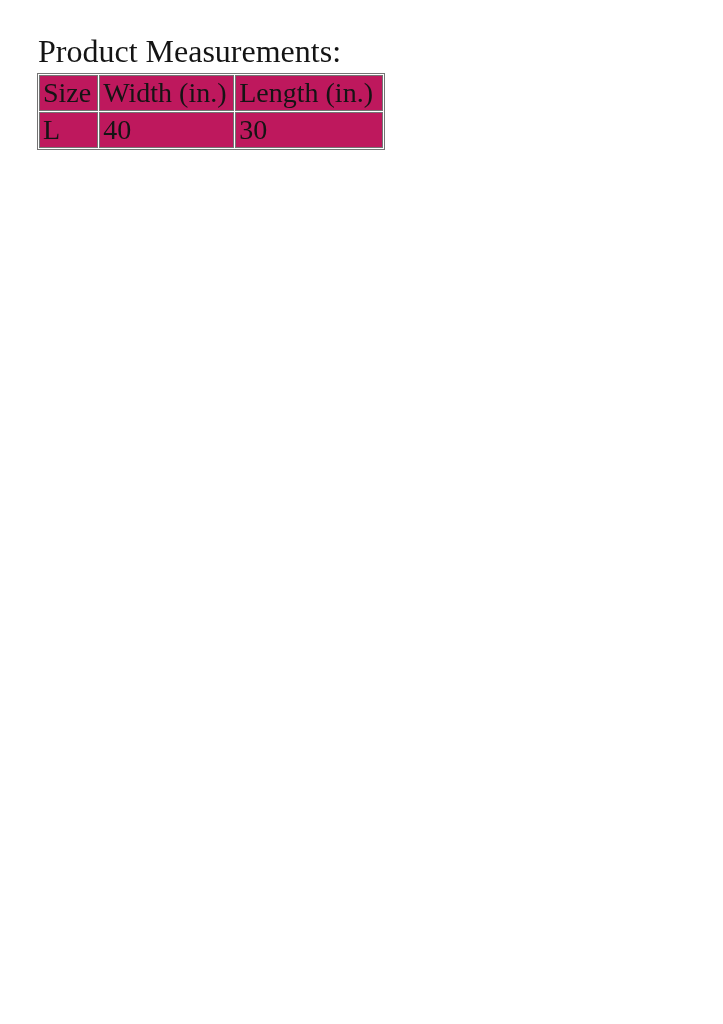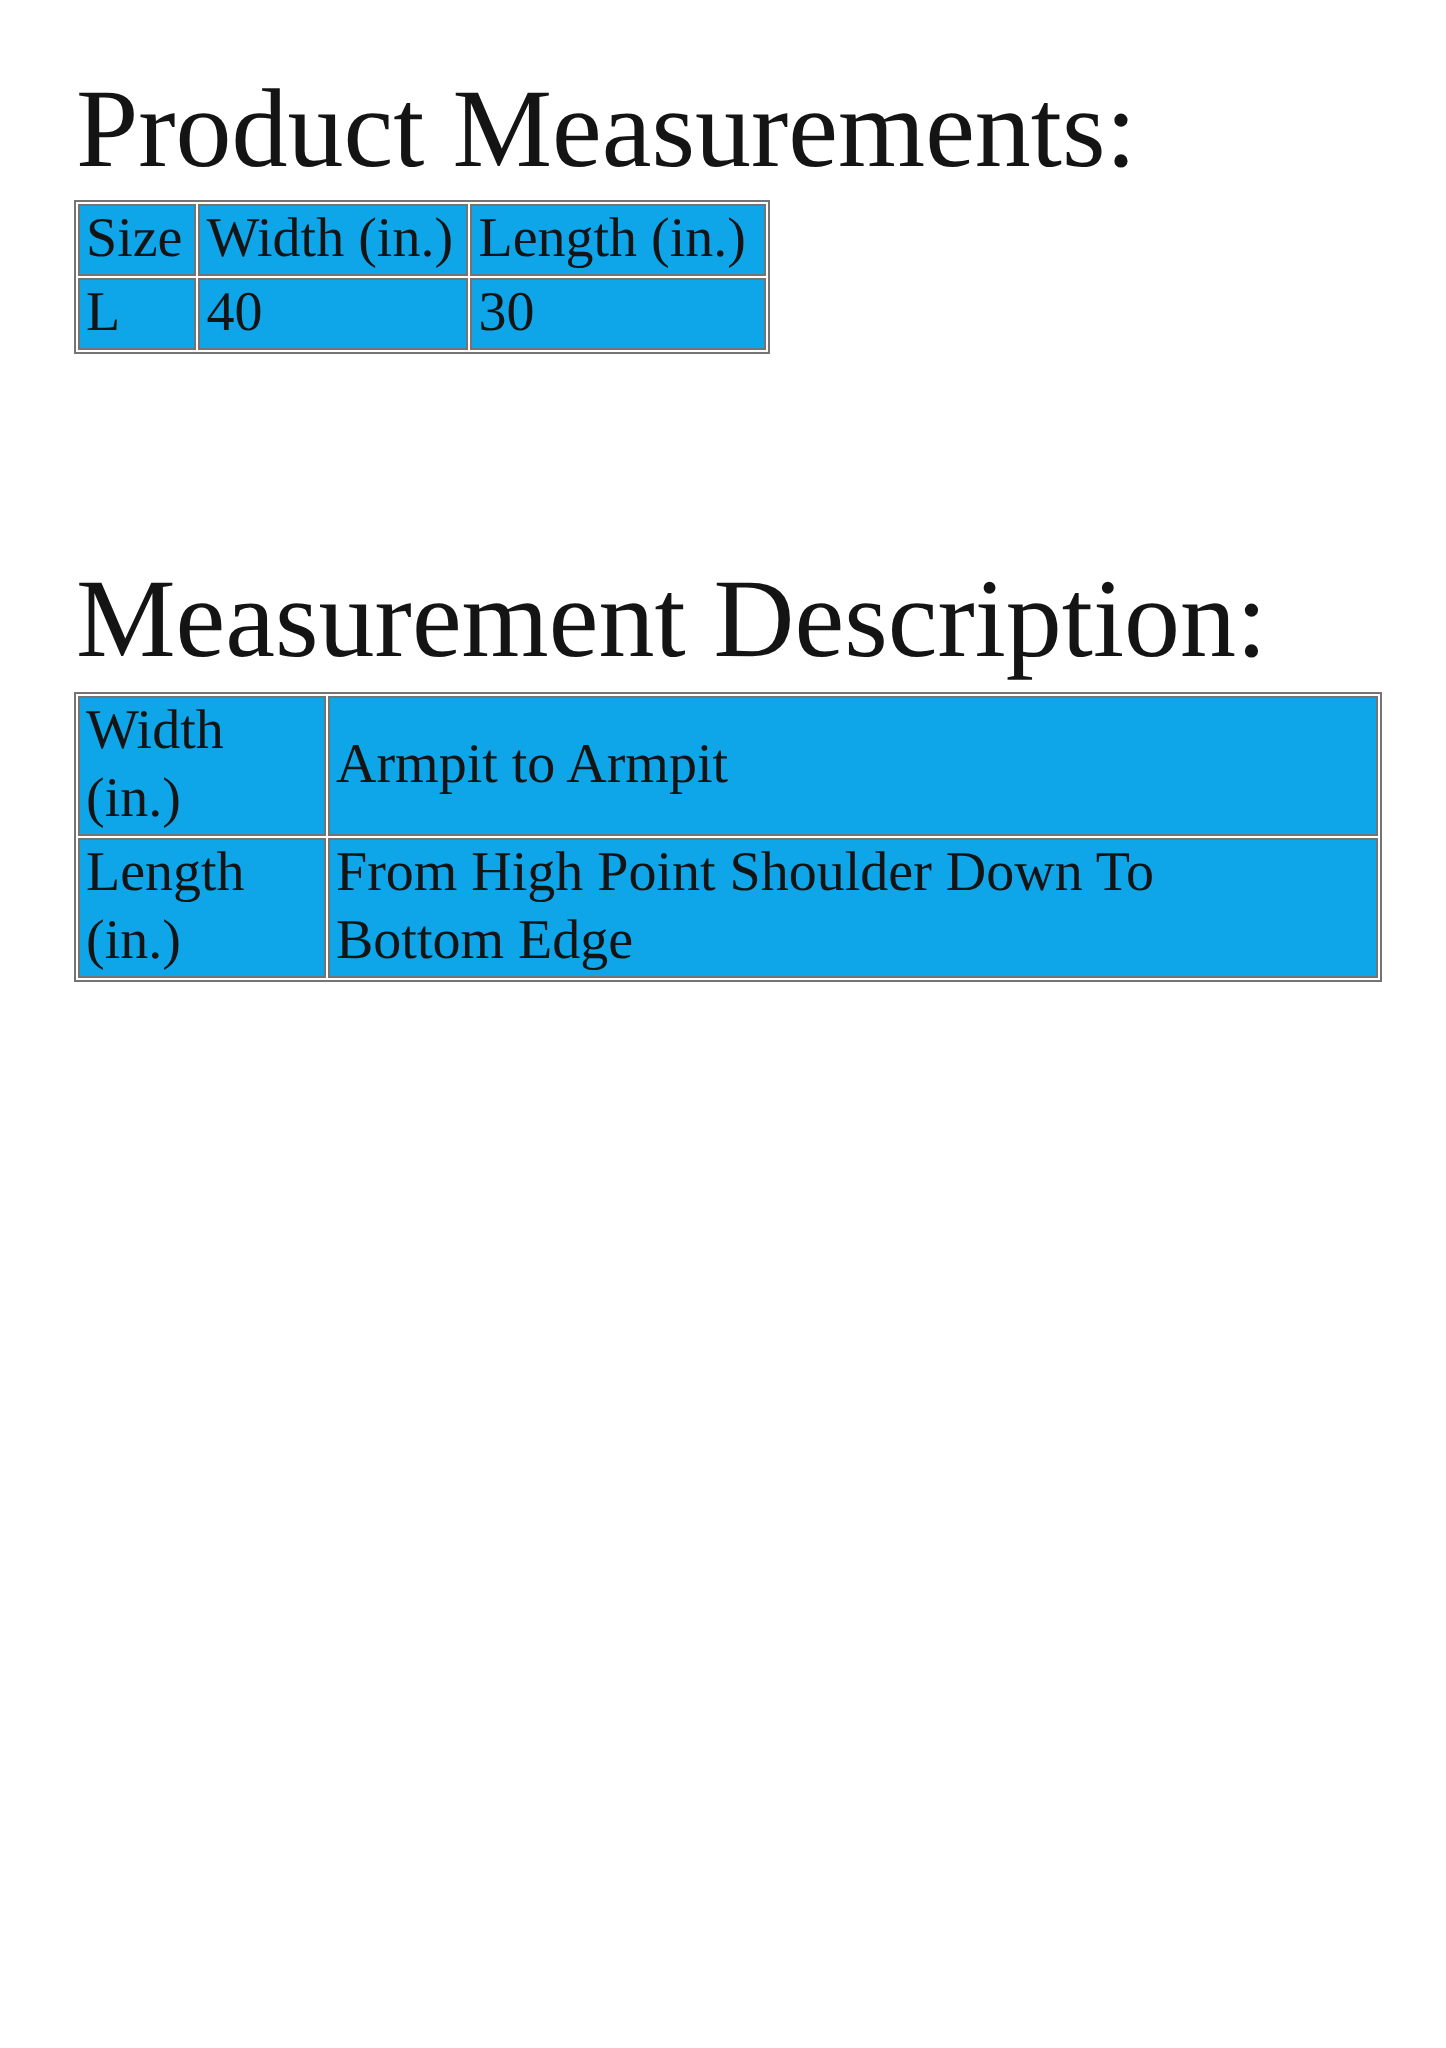--- a/index.html
+++ b/index.html
@@ -14,21 +14,21 @@
     color: #111111;
     overflow: hidden;
   }
   .page {
     padding: 33px 0 0 37px;
     box-sizing: border-box;
     width: 723px;
     height: 1024px;
   }
   h2.doc-heading {
-    font-size: 56px;
+    font-size: 32px;
     font-weight: normal;
     line-height: 1.15;
     margin: 0 0 3px 1px;
     color: #141414;
     white-space: nowrap;
   }
   .section-2 {
     margin-top: 101px;
   }
   table.doc-table {
@@ -40,21 +40,21 @@
   table.doc-table th,
   table.doc-table td {
     border: 1px solid #747474;
     font-size: 28px;
     font-weight: normal;
     text-align: left;
     vertical-align: middle;
     line-height: 34px;
     padding: 0 6px 0 3px;
     color: #141414;
-    background: #0ea5e9;
+    background: #be185d;
   }
   
   .t1 .c-size   { width: 44px;  }
   .t1 .c-width  { width: 124px; }
   .t1 .c-length { width: 137px; }
   
   .t2 td {
     padding-top: 2px;
     padding-bottom: 2px;
   }
@@ -85,30 +85,14 @@
       <tbody>
         <tr>
           <td class="c-size">L</td>
           <td class="c-width">40</td>
           <td class="c-length">30</td>
         </tr>
       </tbody>
     </table>
   </section>
 
-  <section class="section-2">
-    <h2 class="doc-heading">Measurement Description:</h2>
-
-    <table class="doc-table t2">
-      <tbody>
-        <tr>
-          <td class="c-label">Width (in.)</td>
-          <td class="c-desc">Armpit to Armpit</td>
-        </tr>
-        <tr>
-          <td class="c-label">Length (in.)</td>
-          <td class="c-desc">From High Point Shoulder Down To Bottom Edge</td>
-        </tr>
-      </tbody>
-    </table>
-  </section>
 
 </div>
 
 </body></html>

